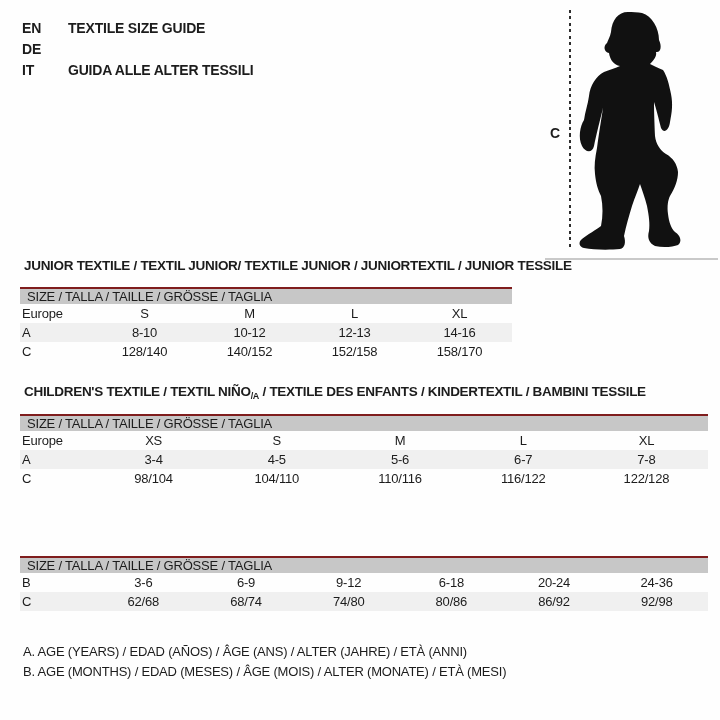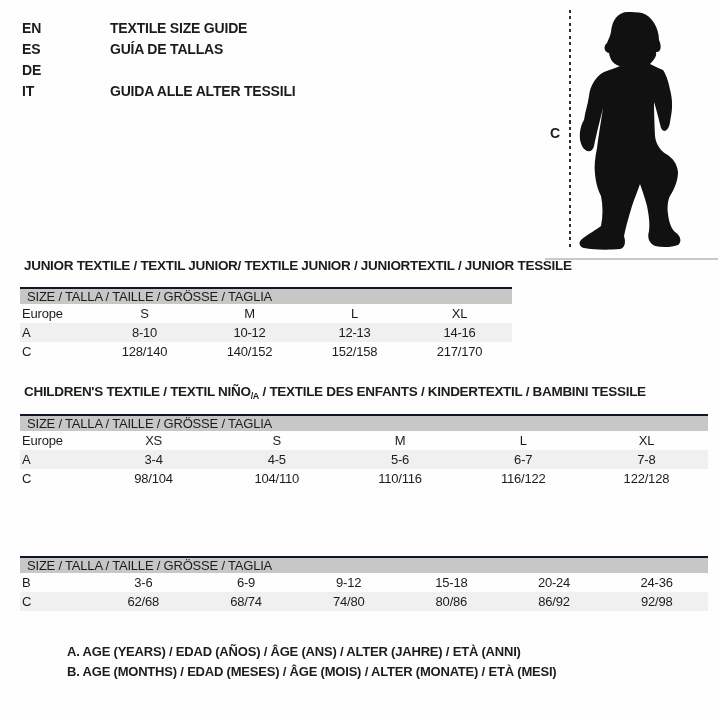--- a/index.html
+++ b/index.html
@@ -3,21 +3,21 @@
 <meta charset="utf-8">
 <style>
   html,body{margin:0;padding:0;background:#ffffff;}
   body{width:720px;height:720px;font-family:"Liberation Sans",sans-serif;color:#1c1c1c;
        -webkit-font-smoothing:antialiased;}
   .page{position:relative;width:720px;height:720px;background:#fefefe;overflow:hidden;}
 
   
   .langs{position:absolute;left:22px;top:18px;font-weight:700;font-size:14px;
          line-height:21px;letter-spacing:-0.2px;}
-  .lang-row{display:flex;gap:42px;}
+  .lang-row{display:flex;}
   .lang-code{width:46px;}
 
   
   .dotline{position:absolute;left:569px;top:10px;width:2px;height:240px;
            background:repeating-linear-gradient(to bottom,#2e2e2e 0 3px,transparent 3px 6.5px);}
   .c-label{position:absolute;left:550px;top:125px;font-weight:700;font-size:14px;}
   .toddler-svg{position:absolute;left:576px;top:8px;}
   .ground{position:absolute;left:545px;top:258px;width:173px;height:2px;background:#c9c9c9;}
 
   
@@ -26,44 +26,40 @@
   .sec-title .subv{font-size:9px;vertical-align:-3px;}
   .t1-title{top:258px;}
   .t2-title{top:384px;}
   .t3-title{top:509px;line-height:19px;}
 
   
   .size-table{position:absolute;left:20px;font-size:13px;letter-spacing:-0.2px;}
   .tbl-1{top:287px;width:492px;}
   .tbl-2{top:414px;width:688px;}
   .tbl-3{top:556px;width:688px;}
-  .bar{height:17px;background:#c7c7c7;border-top:2px solid #0f172a;box-sizing:border-box;
+  .bar{height:17px;background:#c7c7c7;border-top:2px solid #7f1d1d;box-sizing:border-box;
        display:flex;align-items:center;padding-left:7px;}
   .trow{display:flex;height:19px;align-items:center;}
   .trow.shaded{background:#f0f0f0;}
   .trow .lbl{width:70px;padding-left:2px;}
   .trow .val{flex:1;text-align:center;}
 
   
-  .legend{position:absolute;left:23px;top:642px;font-weight:700;font-size:13px;
-          line-height:20px;letter-spacing:-0.2px;white-space:nowrap;margin-left:44px;}
+  .legend{position:absolute;left:23px;top:642px;font-weight:400;font-size:13px;
+          line-height:20px;letter-spacing:-0.2px;white-space:nowrap;}
 </style>
 </head>
 <body>
 
 <div class="page">
 
   <div class="langs">
     <div class="lang-row">
       <span class="lang-code">EN</span>
       <span class="lang-label">TEXTILE SIZE GUIDE</span>
-    </div>
-    <div class="lang-row">
-      <span class="lang-code">ES</span>
-      <span class="lang-label">GUÍA DE TALLAS</span>
     </div>
     <div class="lang-row">
       <span class="lang-code">DE</span>
     </div>
     <div class="lang-row">
       <span class="lang-code">IT</span>
       <span class="lang-label">GUIDA ALLE ALTER TESSILI</span>
     </div>
   </div>
 
@@ -133,21 +129,21 @@
       <span class="val">8-10</span>
       <span class="val">10-12</span>
       <span class="val">12-13</span>
       <span class="val">14-16</span>
     </div>
     <div class="trow">
       <span class="lbl">C</span>
       <span class="val">128/140</span>
       <span class="val">140/152</span>
       <span class="val">152/158</span>
-      <span class="val">217/170</span>
+      <span class="val">158/170</span>
     </div>
   </div>
 
   <div class="sec-title t2-title"><span>CHILDREN'S TEXTILE / TEXTIL NIÑO</span><span class="subv">/A</span><span> / TEXTILE DES ENFANTS / KINDERTEXTIL / BAMBINI TESSILE</span></div>
   <div class="size-table tbl-2">
     <div class="bar">
       <span>SIZE / TALLA / TAILLE / GRÖSSE / TAGLIA</span>
     </div>
     <div class="trow">
       <span class="lbl">Europe</span>
@@ -177,21 +173,21 @@
 
   <div class="size-table tbl-3">
     <div class="bar">
       <span>SIZE / TALLA / TAILLE / GRÖSSE / TAGLIA</span>
     </div>
     <div class="trow">
       <span class="lbl">B</span>
       <span class="val">3-6</span>
       <span class="val">6-9</span>
       <span class="val">9-12</span>
-      <span class="val">15-18</span>
+      <span class="val">6-18</span>
       <span class="val">20-24</span>
       <span class="val">24-36</span>
     </div>
     <div class="trow shaded">
       <span class="lbl">C</span>
       <span class="val">62/68</span>
       <span class="val">68/74</span>
       <span class="val">74/80</span>
       <span class="val">80/86</span>
       <span class="val">86/92</span>

